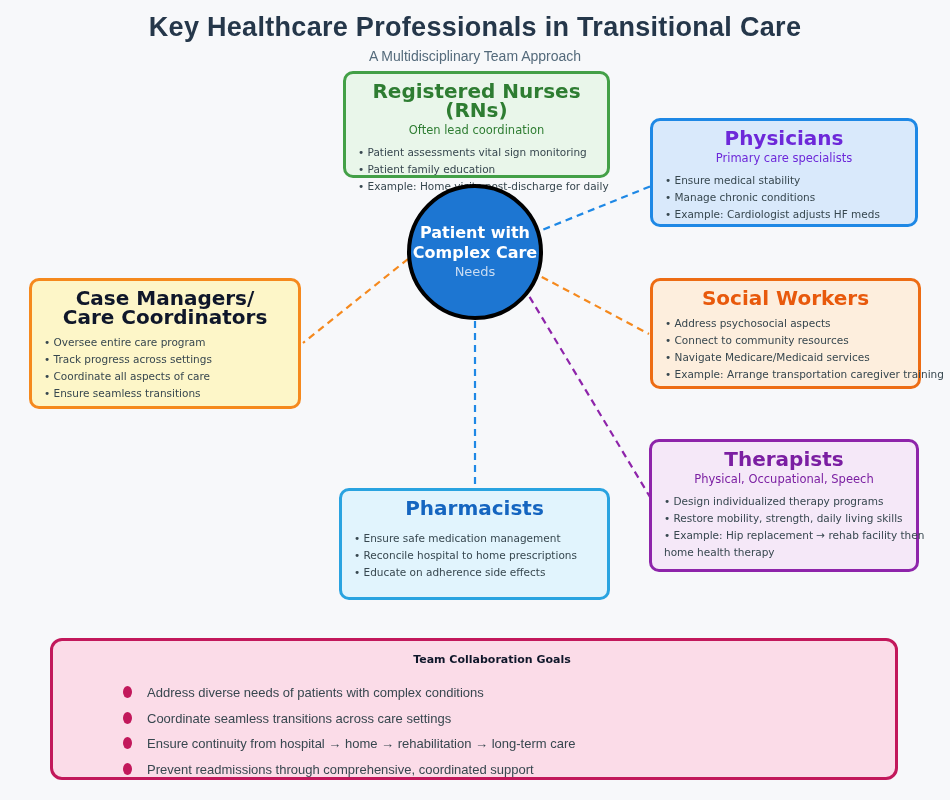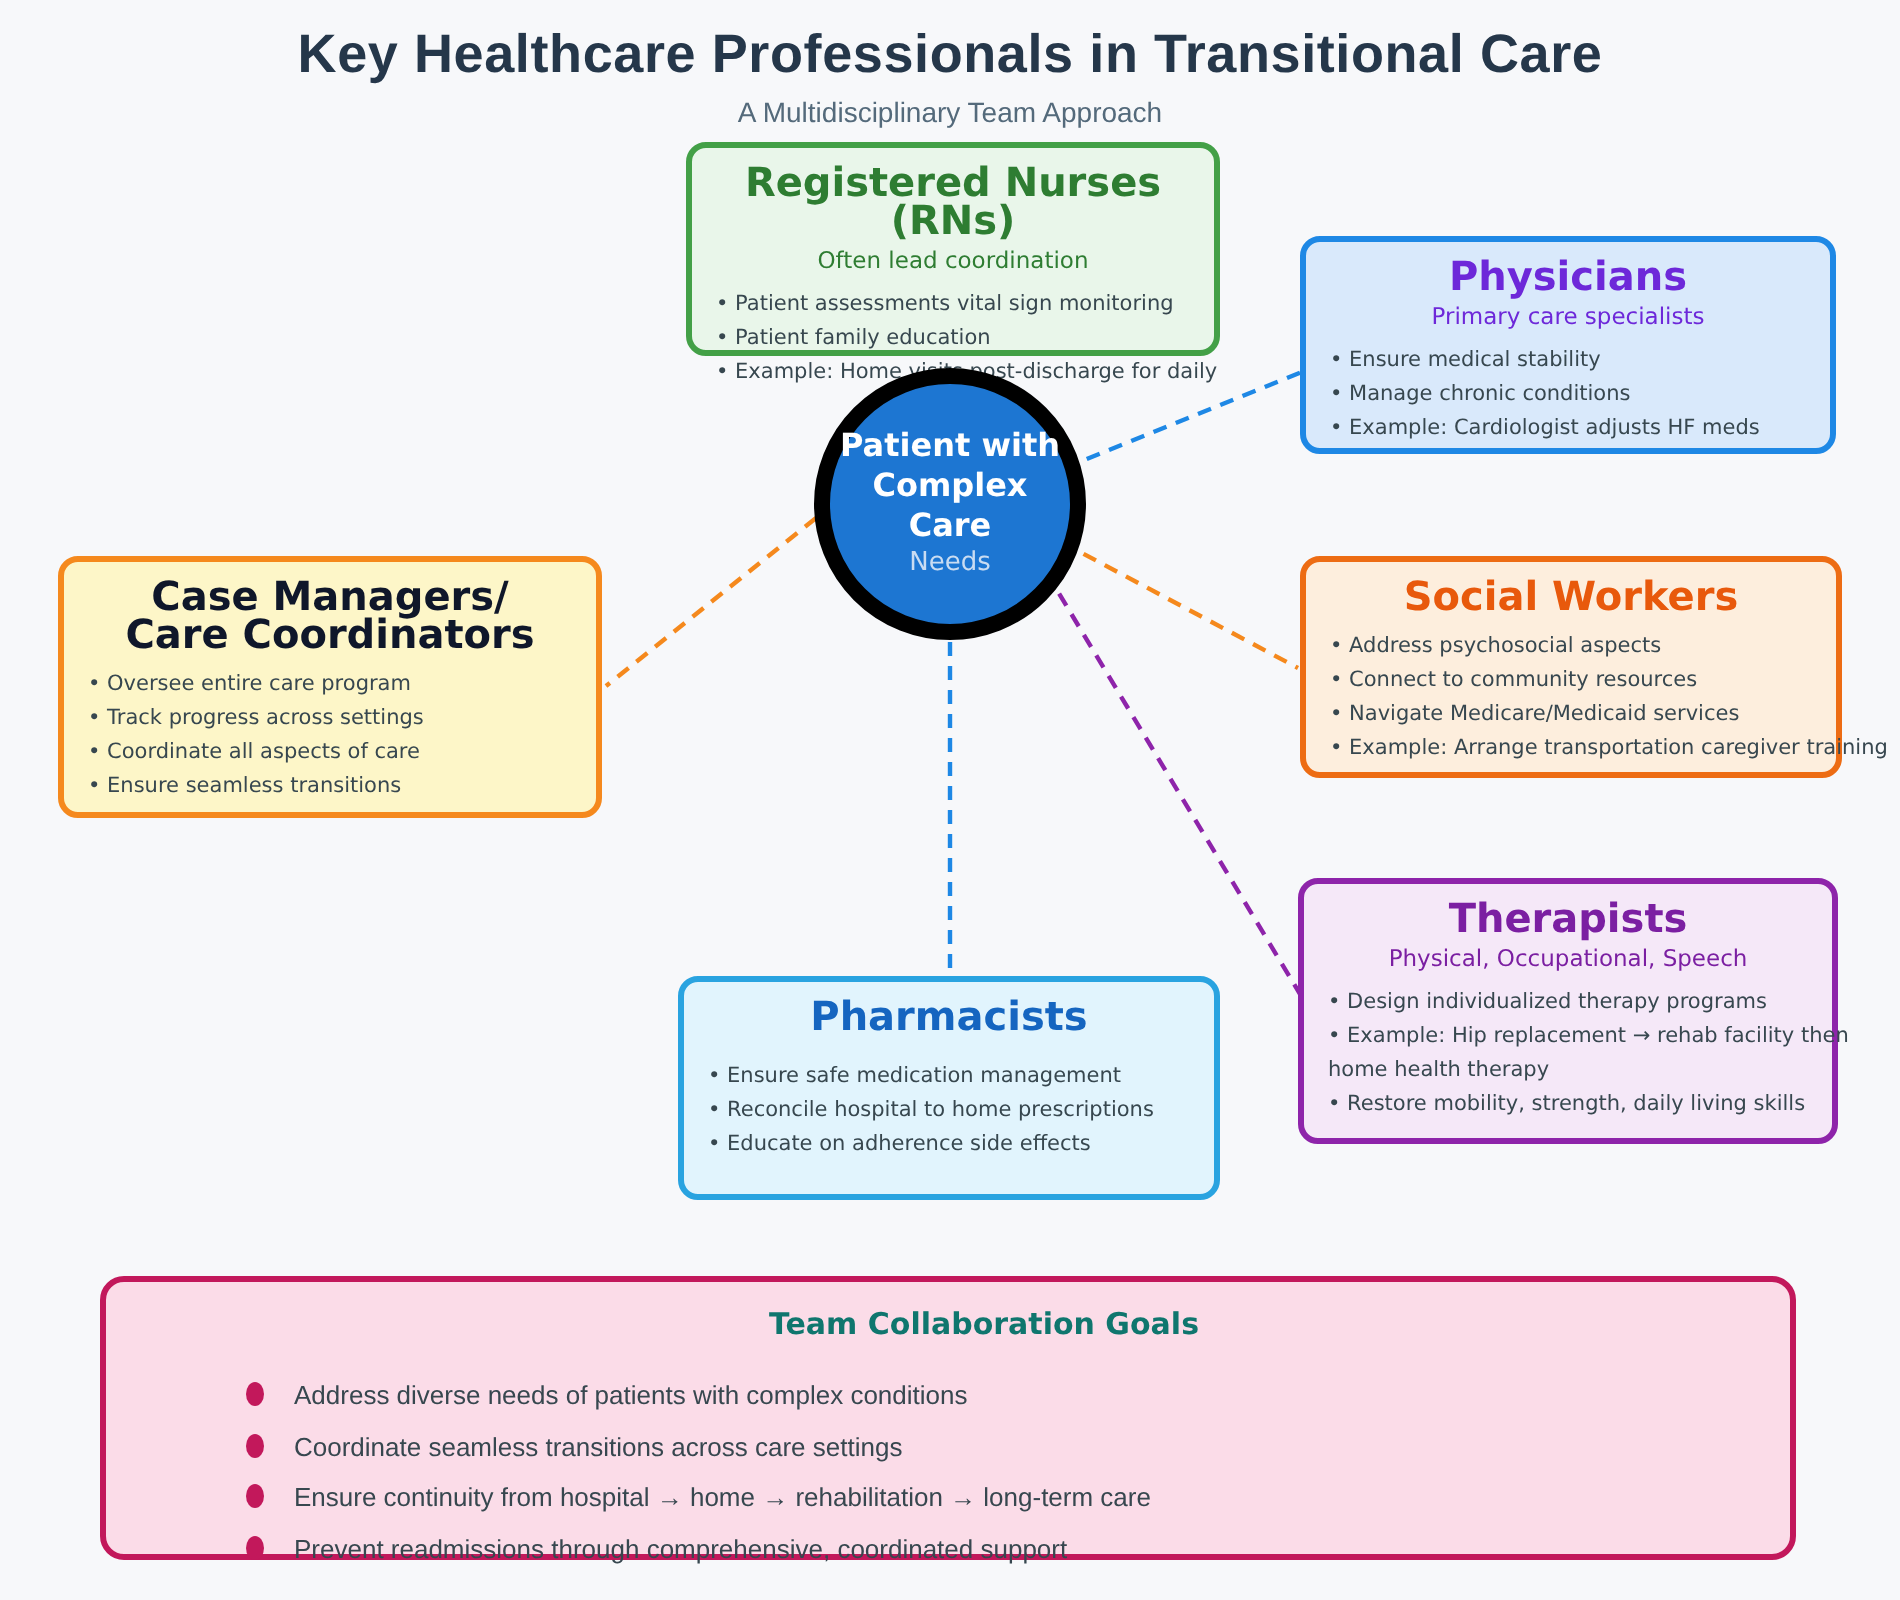--- a/index.html
+++ b/index.html
@@ -16,21 +16,21 @@
   .page-subtitle{
     position:absolute;top:48px;left:0;width:950px;text-align:center;
     font-family:"Liberation Sans",sans-serif;font-size:14px;color:#546a7b;
   }
   
   svg.connectors{position:absolute;left:0;top:0;z-index:1;}
   svg.connectors line{stroke-width:2.2;stroke-dasharray:7 5;fill:none;}
   
   .center-node{
     position:absolute;left:407px;top:184px;width:136px;height:136px;z-index:3;
-    background:#1d76d2;border:8px solid #000000;border-radius:50%;
+    background:#1d76d2;border:4px solid #000000;border-radius:50%;
     box-sizing:border-box;display:flex;flex-direction:column;
     justify-content:center;align-items:center;text-align:center;
   }
   .center-node .c-line{font-size:16px;font-weight:bold;color:#ffffff;line-height:20px;}
   .center-node .c-sub{font-size:13px;color:#c9dcf2;line-height:18px;}
   
   .node{
     position:absolute;z-index:2;box-sizing:border-box;
     border-radius:10px;border:3px solid;padding:8px 10px 6px 10px;
   }
@@ -58,21 +58,21 @@
   .node-therapists .n-title,.node-therapists .n-sub{color:#7b1fa2;}
   .node-pharmacists{left:339px;top:488px;width:271px;height:112px;background:#e1f4fd;border-color:#29a3e0;}
   .node-pharmacists .n-title{color:#1565c0;}
   .node-pharmacists ul{margin-top:12px;}
   
   .goals{
     position:absolute;left:50px;top:638px;width:848px;height:142px;z-index:2;
     box-sizing:border-box;background:#fbdce8;border:3px solid #c2185b;border-radius:12px;
   }
   .goals .g-title{
-    text-align:center;font-weight:bold;font-size:15px;color:#0f766e;margin-top:12px;padding-left:36px;
+    text-align:center;font-weight:bold;font-size:11px;color:#0f172a;margin-top:12px;padding-left:36px;
   }
   .goals ul{list-style:none;margin:14px 0 16px 0;padding:0 0 0 70px;}
   .goals ul li{
     font-family:"Liberation Sans",sans-serif;font-size:13px;color:#37474f;
     line-height:25.5px;white-space:pre;
   }
   .goals ul li::before{
     content:"";display:inline-block;width:9px;height:12px;border-radius:50%;
     background:#c2185b;margin-right:15px;vertical-align:-1px;
   }
@@ -139,23 +139,23 @@
         <li>Navigate Medicare/Medicaid services</li>
         <li>Example: Arrange transportation caregiver training</li>
       </ul>
   </div>
 
   <div class="node node-therapists">
     <div class="n-title">Therapists</div>
     <div class="n-sub">Physical, Occupational, Speech</div>
     <ul>
         <li>Design individualized therapy programs</li>
+        <li>Restore mobility, strength, daily living skills</li>
         <li>Example: Hip replacement → rehab facility then
 home health therapy</li>
-        <li>Restore mobility, strength, daily living skills</li>
       </ul>
   </div>
 
   <div class="node node-pharmacists">
     <div class="n-title">Pharmacists</div>
     <ul>
         <li>Ensure safe medication management</li>
         <li>Reconcile hospital to home prescriptions</li>
         <li>Educate on adherence side effects</li>
       </ul>

